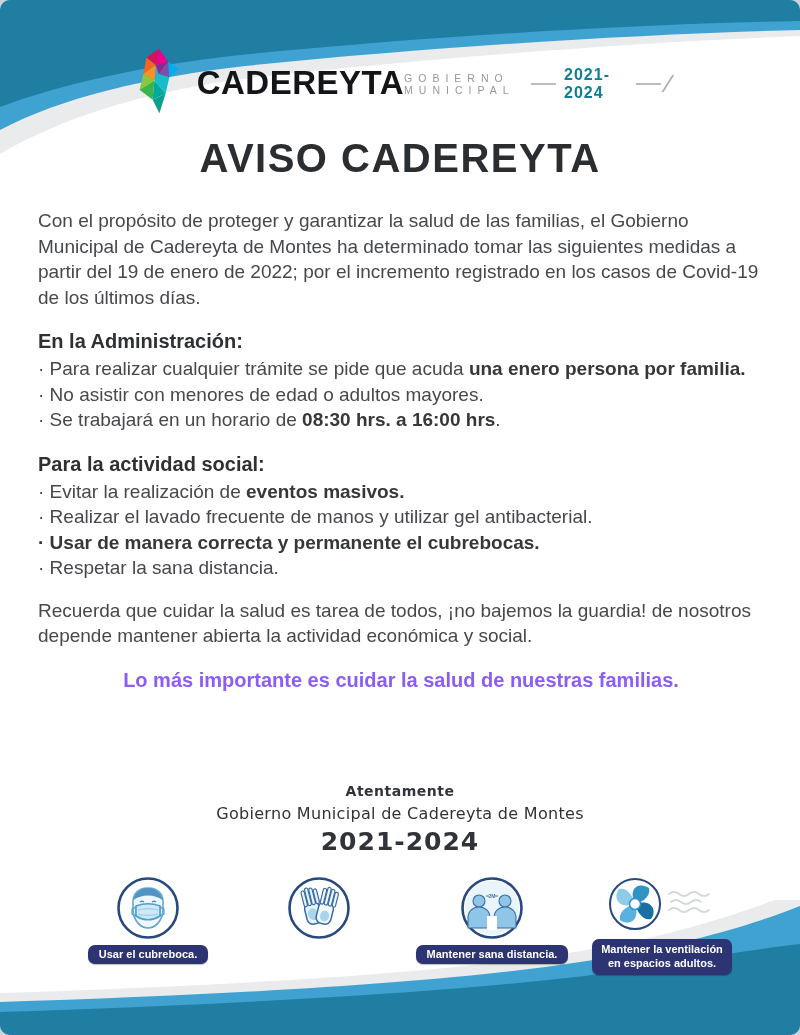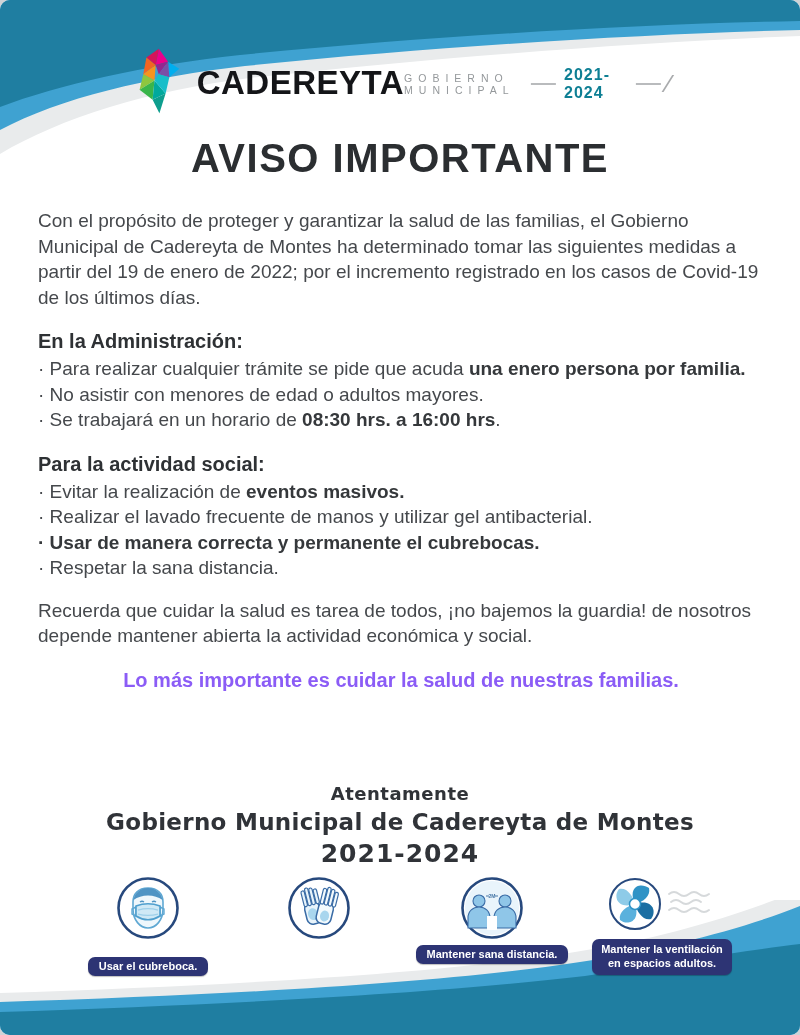--- a/index.html
+++ b/index.html
@@ -33,28 +33,28 @@
   .content p{margin:0;}
   h2.section{margin:18px 0 2px;font-size:20px;line-height:26px;font-weight:800;color:#2e3134;}
   .item b,.content b{color:#35383b;}
   .reminder{margin-top:17px !important;}
   .highlight{margin-top:19px !important;text-align:center;font-weight:700;
              font-size:20px;color:#8b5cf6;}
 
   
   .signature{position:absolute;top:783px;left:0;width:100%;text-align:center;
              color:#303338;z-index:2;font-family:"DejaVu Sans", sans-serif;}
-  .sig-1{font-size:18px;font-weight:600;letter-spacing:.5px;}
-  .sig-2{font-size:23px;font-weight:700;letter-spacing:.3px;margin-top:5px;}
+  .sig-1{font-size:14px;font-weight:600;letter-spacing:.5px;}
+  .sig-2{font-size:16px;font-weight:400;letter-spacing:.3px;margin-top:5px;}
   .sig-3{font-size:25px;font-weight:600;letter-spacing:1px;margin-top:4px;}
 
   
   .footer-icons{position:absolute;top:876px;left:0;width:100%;height:110px;z-index:4;}
   .ficol{position:absolute;display:flex;flex-direction:column;align-items:center;}
-  .ficol.c1{left:78px;width:140px;gap:12px;}
+  .ficol.c1{left:78px;width:140px;}
   .ficol.c2{left:228px;width:182px;}
   .ficol.c3{left:406px;width:172px;}
   .ficol.c4{left:578px;width:168px;}
   .pill{margin-top:5px;background:#2d3474;border-radius:7px;padding:3px 11px 4px;
         color:#ffffff;font-size:11px;font-weight:bold;white-space:nowrap;
         box-shadow:0 1px 1px rgba(0,0,0,.25);}
   .pill.two-line{white-space:normal;text-align:center;line-height:1.3;padding:3px 9px 4px;}
   .pill.two-line span{display:block;}
 </style>
 </head>
@@ -94,21 +94,21 @@
       <div class="brand-sub">GOBIERNO MUNICIPAL</div>
       <div class="brand-period-row">
         <span class="decor-line"></span>
         <span class="brand-period">2021-2024</span>
         <span class="decor-line"></span>
         <span class="decor-slash"></span>
       </div>
     </div>
   </div>
 
-  <h1 class="title">AVISO IMPORTANTE</h1>
+  <h1 class="title">AVISO CADEREYTA</h1>
 
   <div class="content">
     <p class="intro">Con el propósito de proteger y garantizar la salud de las familias,  el Gobierno Municipal de Cadereyta de Montes ha determinado tomar las siguientes medidas a partir del 19 de enero de 2022; por el incremento registrado en los casos de Covid-19 de los últimos días.</p>
 
     <h2 class="section">En la Administración:</h2>
     <p class="item"><span>· Para realizar cualquier trámite se pide que acuda </span><b>una enero persona por familia.</b><span></span></p>
     <p class="item"><span>· No asistir con menores de edad o adultos mayores.</span><b></b><span></span></p>
     <p class="item"><span>· Se trabajará en un horario de </span><b>08:30 hrs. a 16:00 hrs</b><span>.</span></p>
 
     <h2 class="section">Para la actividad social:</h2>

